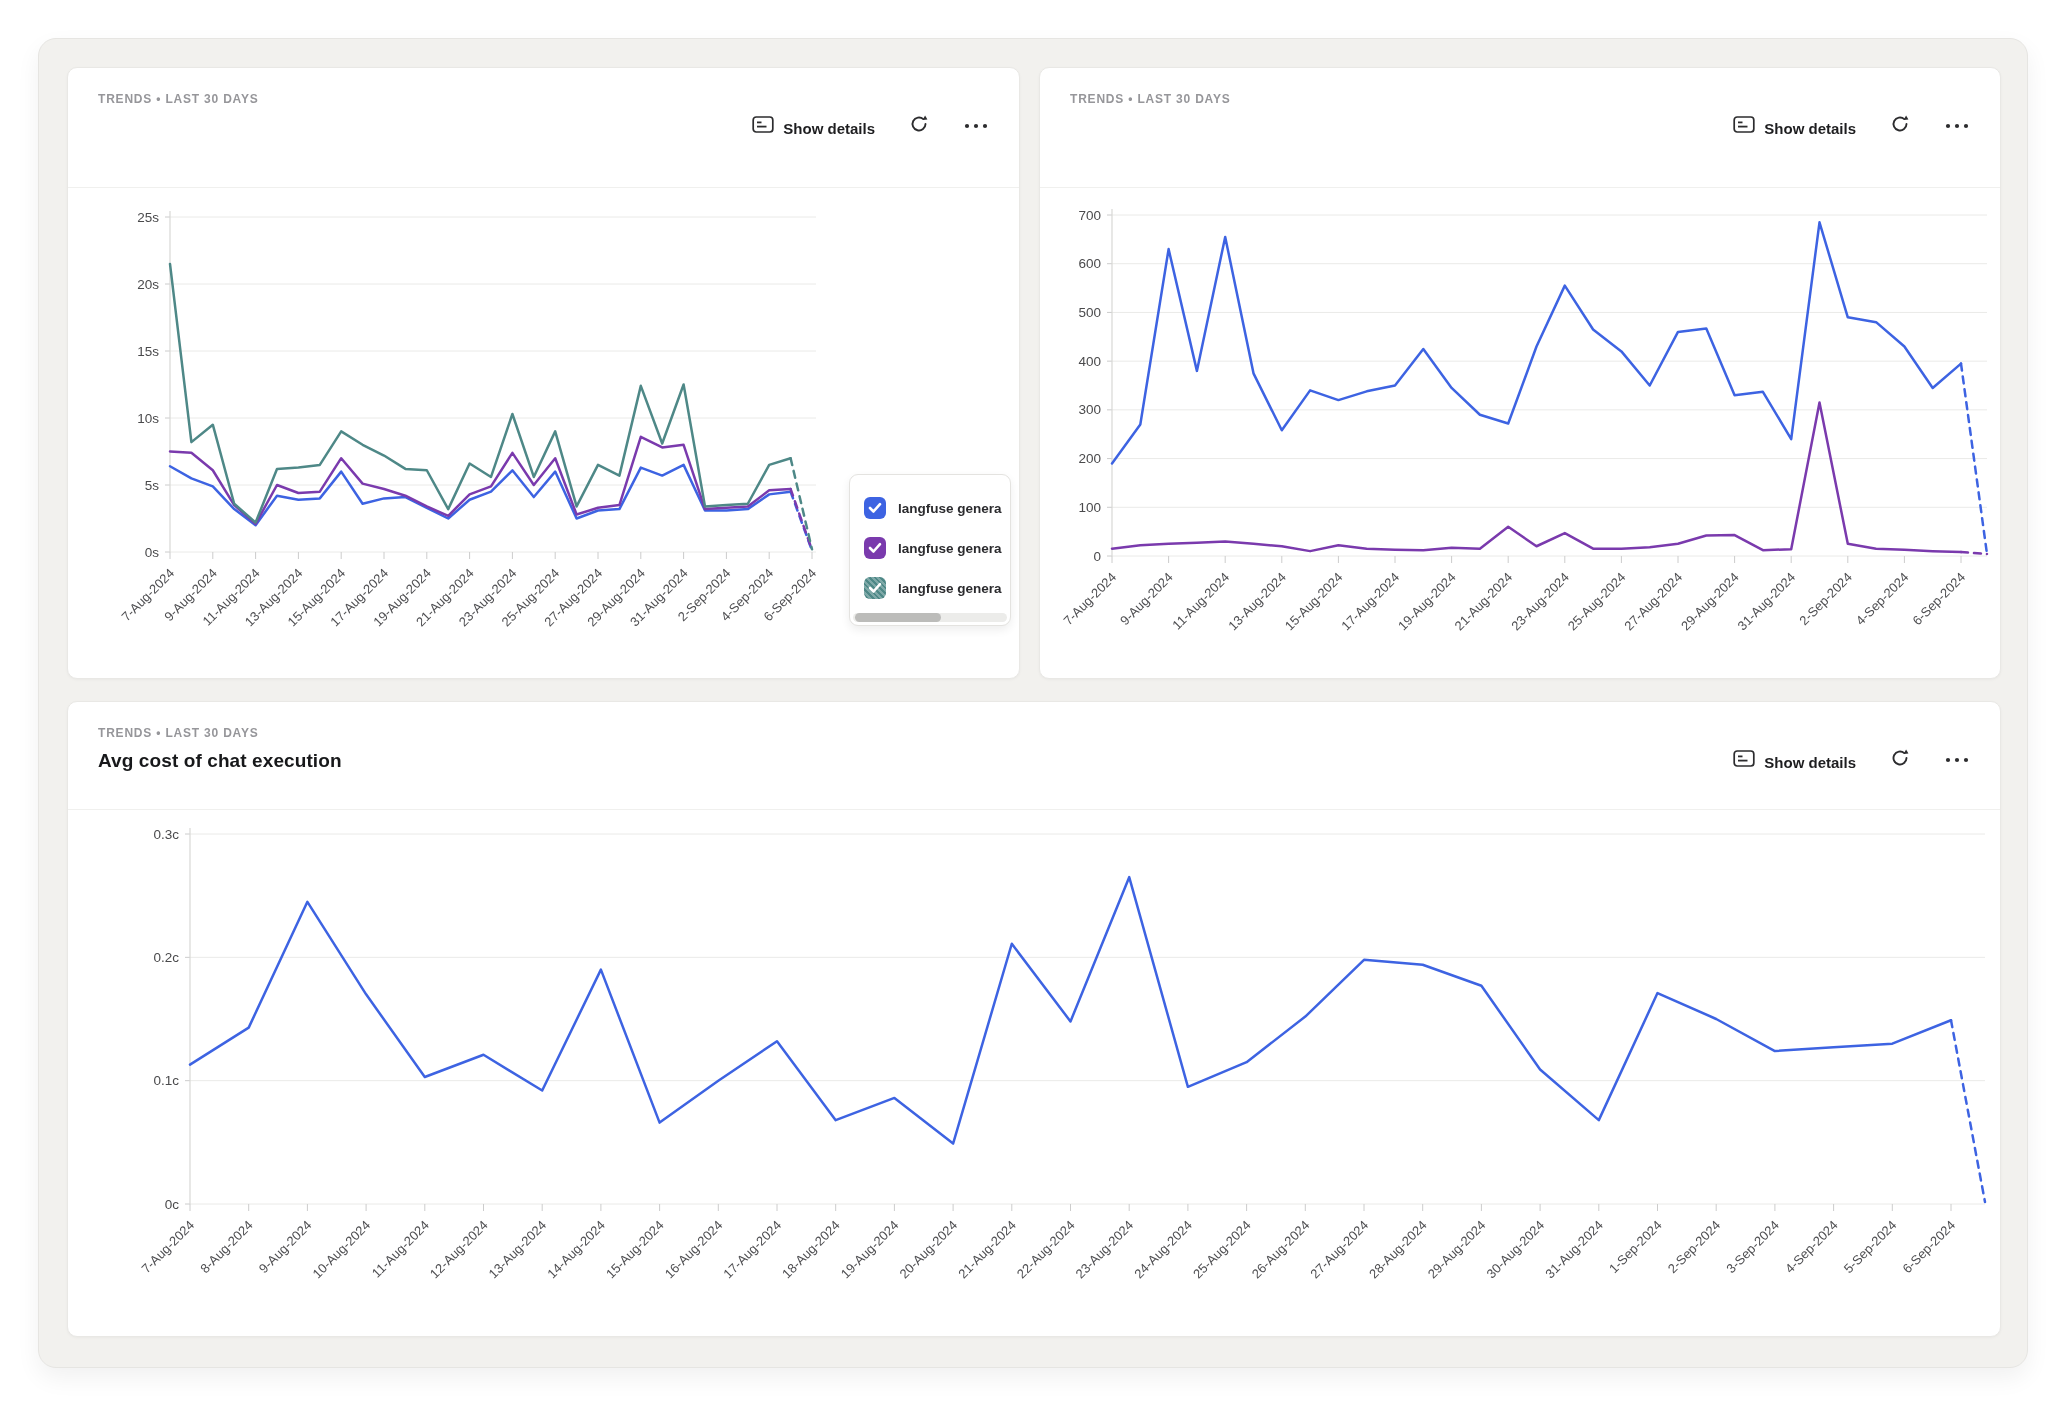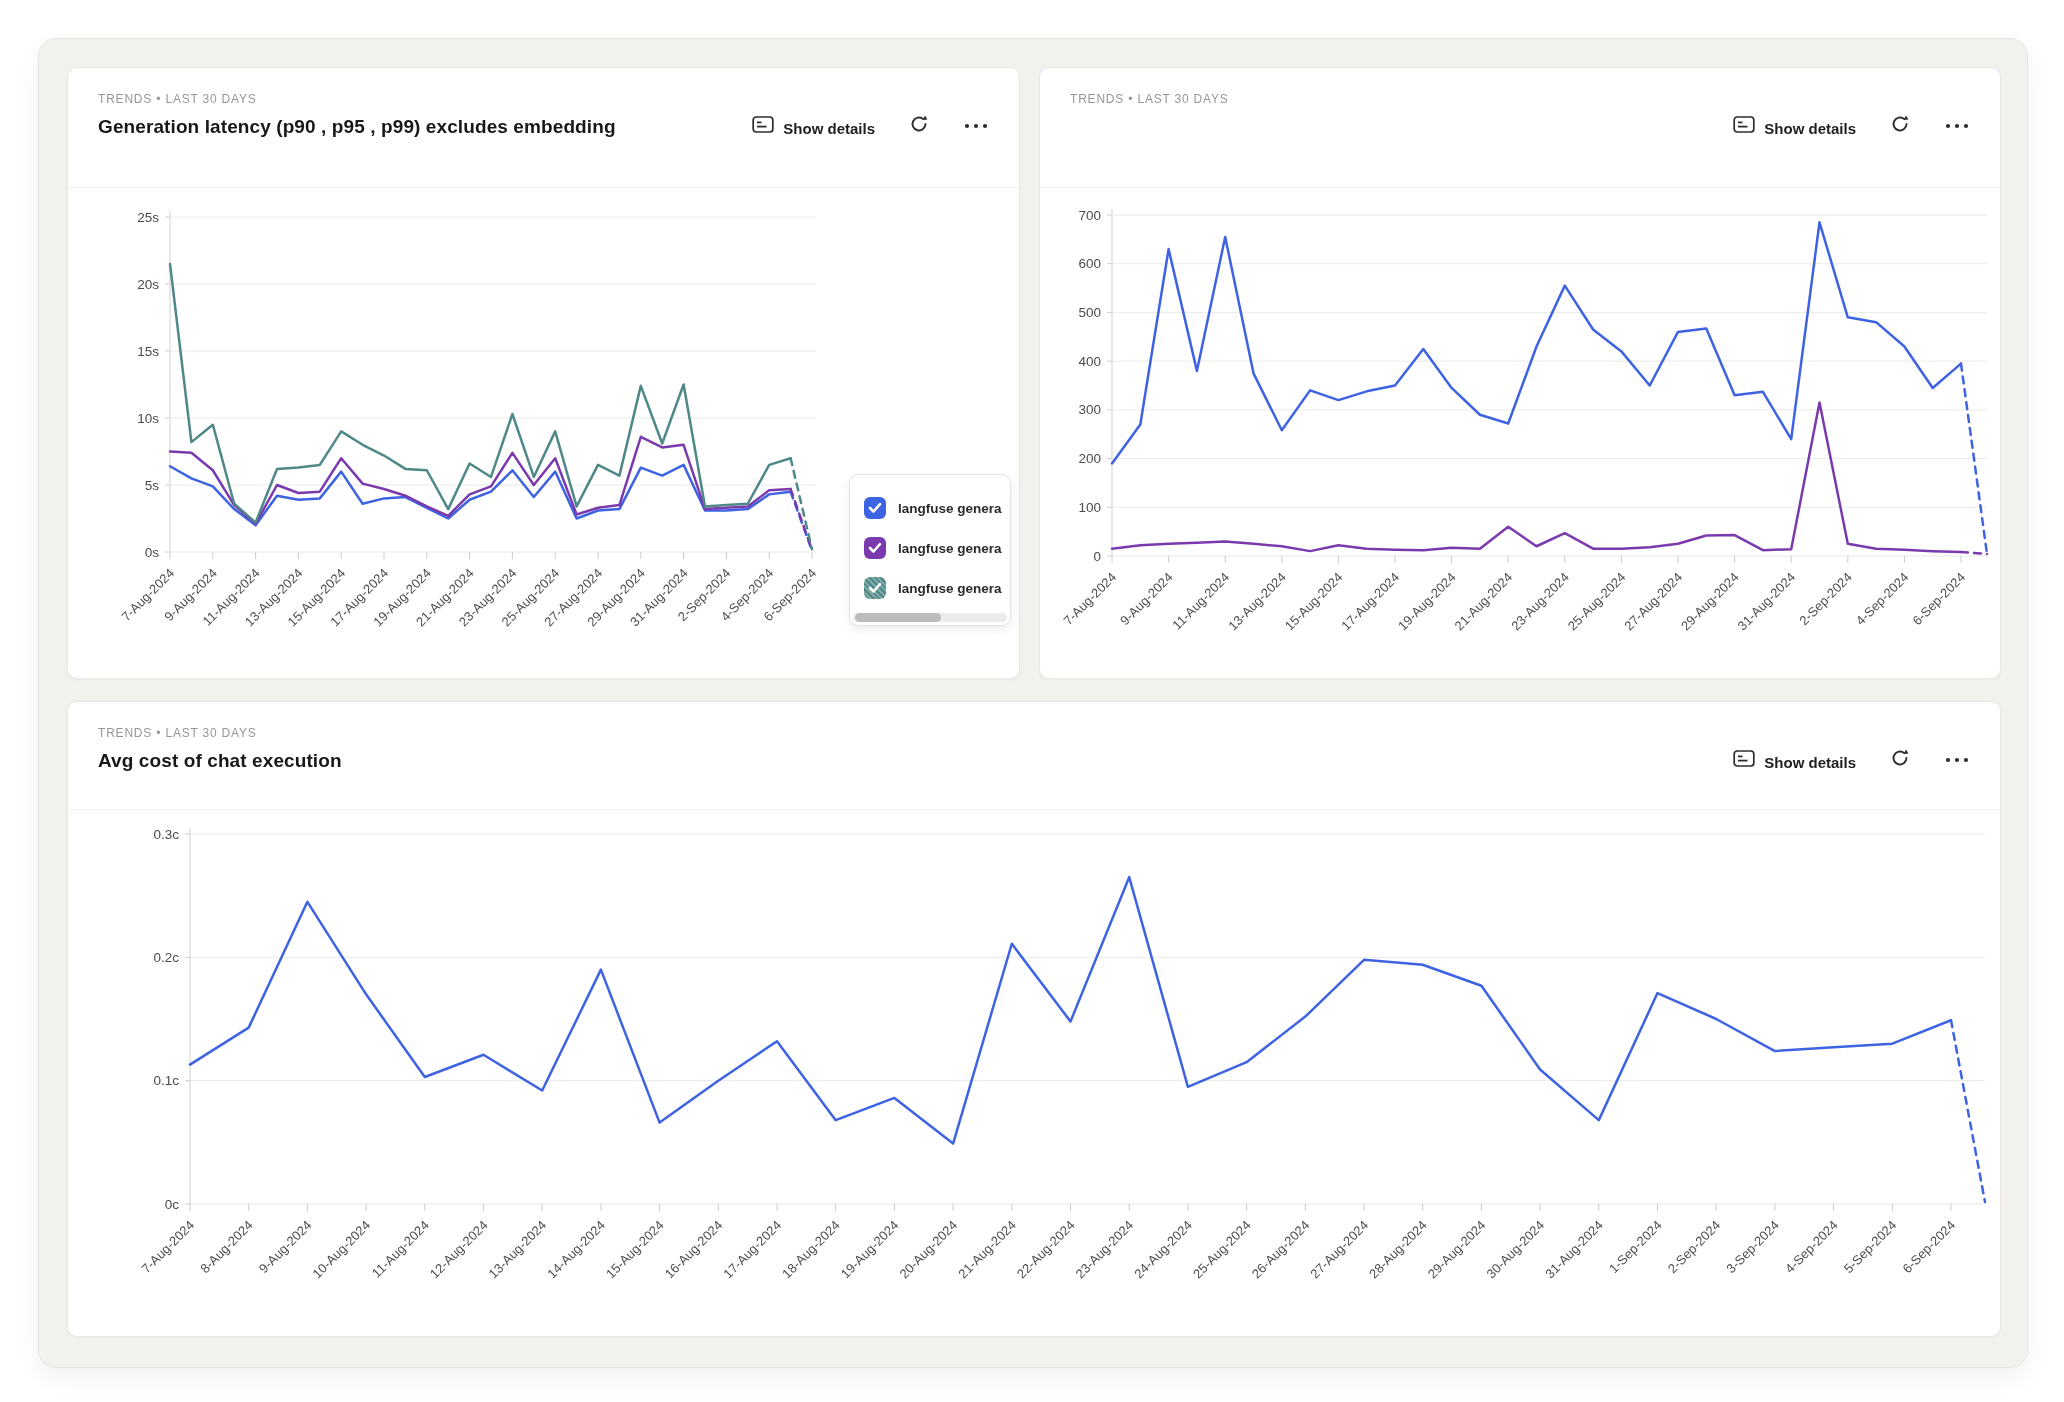--- a/index.html
+++ b/index.html
@@ -7,21 +7,21 @@
   .surface{position:absolute;left:38px;top:38px;width:1988px;height:1328px;background:#f2f1ee;
            border:1px solid #e6e5e2;border-radius:18px;box-shadow:0 10px 24px rgba(0,0,0,0.06);}
   .panel{position:absolute;background:#ffffff;border:1px solid #e9e8e5;border-radius:10px;
          box-shadow:0 1px 3px rgba(0,0,0,0.04);}
   .panel-1{left:28px;top:28px;width:951px;height:610px;}
   .panel-2{left:1000px;top:28px;width:960px;height:610px;}
   .panel-3{left:28px;top:662px;width:1932px;height:634px;}
   .panel-header{position:relative;box-sizing:border-box;padding:24px 30px 0 30px;border-bottom:1px solid #f0f0ee;}
   .panel-1 .panel-header,.panel-2 .panel-header{height:120px;}
   .panel-3 .panel-header{height:108px;}
-  .trends-label{font-size:12px;font-weight:normal;color:#96969a;letter-spacing:.8px;}
+  .trends-label{font-size:12px;font-weight:bold;color:#96969a;letter-spacing:.8px;}
   .panel-title{margin-top:10px;font-size:19px;font-weight:bold;color:#17181a;letter-spacing:.1px;}
   .header-actions{position:absolute;top:46px;right:30px;display:flex;align-items:center;gap:34px;}
   .action-btn{display:flex;align-items:center;gap:9px;cursor:pointer;background:none;border:none;padding:0;
               font-family:"Liberation Sans",sans-serif;}
   .action-label{font-size:15px;font-weight:bold;color:#1e1e20;margin-top:6px;}
   .chart-wrap{position:relative;}
   svg text{font-family:"Liberation Sans",sans-serif;}
   .legend-box{position:absolute;left:769px;top:286px;width:162px;height:152px;background:#ffffff;
               border:1px solid #e4e3e0;border-radius:9px;box-shadow:0 4px 10px rgba(0,0,0,0.07);
               box-sizing:border-box;padding:13px 0 12px 14px;overflow:hidden;margin-left:12px;}
@@ -34,21 +34,20 @@
 </style>
 </head>
 <body>
 
 <div class="page">
   <div class="surface">
 
     <div class="panel panel-1">
       <div class="panel-header">
         <div class="trends-label">TRENDS • LAST 30 DAYS</div>
-        <div class="panel-title">Generation latency (p90 ,  p95 ,  p99) excludes embedding</div>
         <div class="header-actions">
           <button class="action-btn">
             <span>
               <svg width="22" height="19" viewBox="0 0 22 19">
                   <rect x="1.2" y="2" width="19.6" height="15" rx="3" fill="none" stroke="#2c2c2e" stroke-width="1.7"></rect>
                   <line x1="5" y1="7.4" x2="9.5" y2="7.4" stroke="#2c2c2e" stroke-width="1.8"></line>
                   <line x1="5" y1="11.6" x2="14.5" y2="11.6" stroke="#2c2c2e" stroke-width="1.8"></line>
                 </svg>
             </span>
             <span class="action-label">Show details</span>

